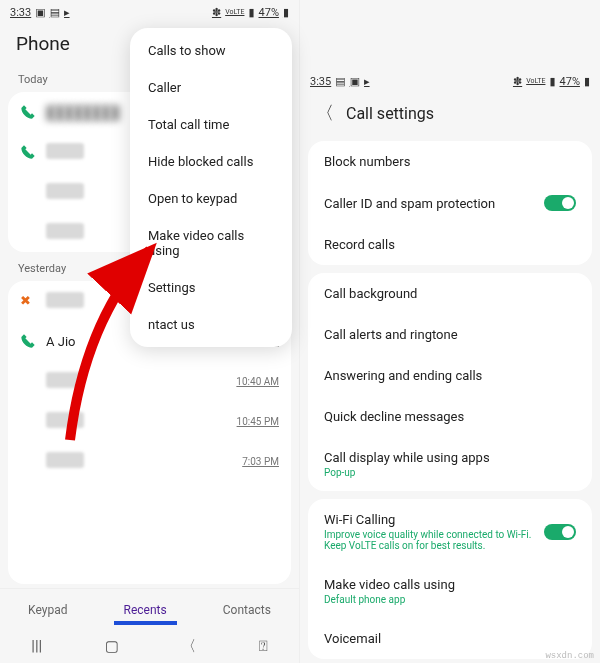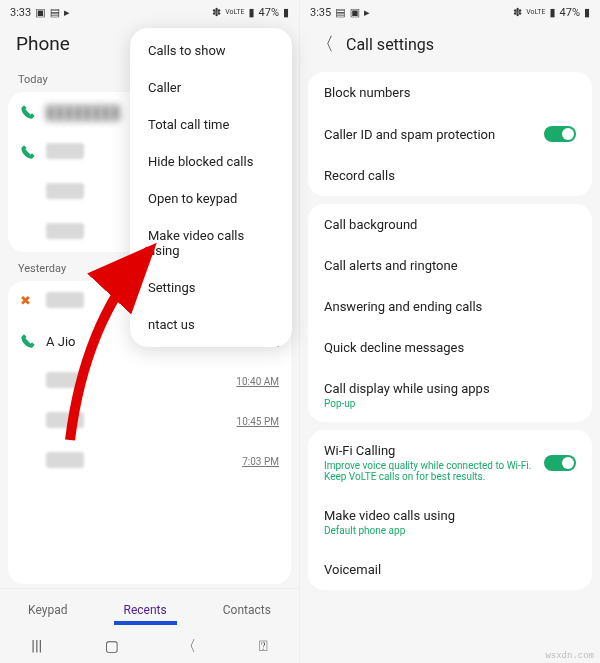--- a/index.html
+++ b/index.html
@@ -16,32 +16,33 @@
   .container { display: flex; width: 600px; height: 663px; }
   .screen {
     width: 300px;
     height: 663px;
     background: #f6f6f6;
     position: relative;
     display: flex;
     flex-direction: column;
     border-right: 1px solid #eee;
   }
-  .screen:last-child { border-right: none; }
+  .screen:last-child { border-right: none; justify-content: flex-end; }
 
   
   .status {
     height: 24px;
     display: flex;
     align-items: center;
     justify-content: space-between;
     padding: 0 10px;
     font-size: 11px;
     background: #f6f6f6;
     color: #333;
+    text-decoration: underline;
   }
   .status-left, .status-right { display: flex; gap: 4px; align-items: center; }
 
   
   .header-row {
     display: flex;
     align-items: center;
     padding: 8px 16px 12px;
     gap: 12px;
   }

